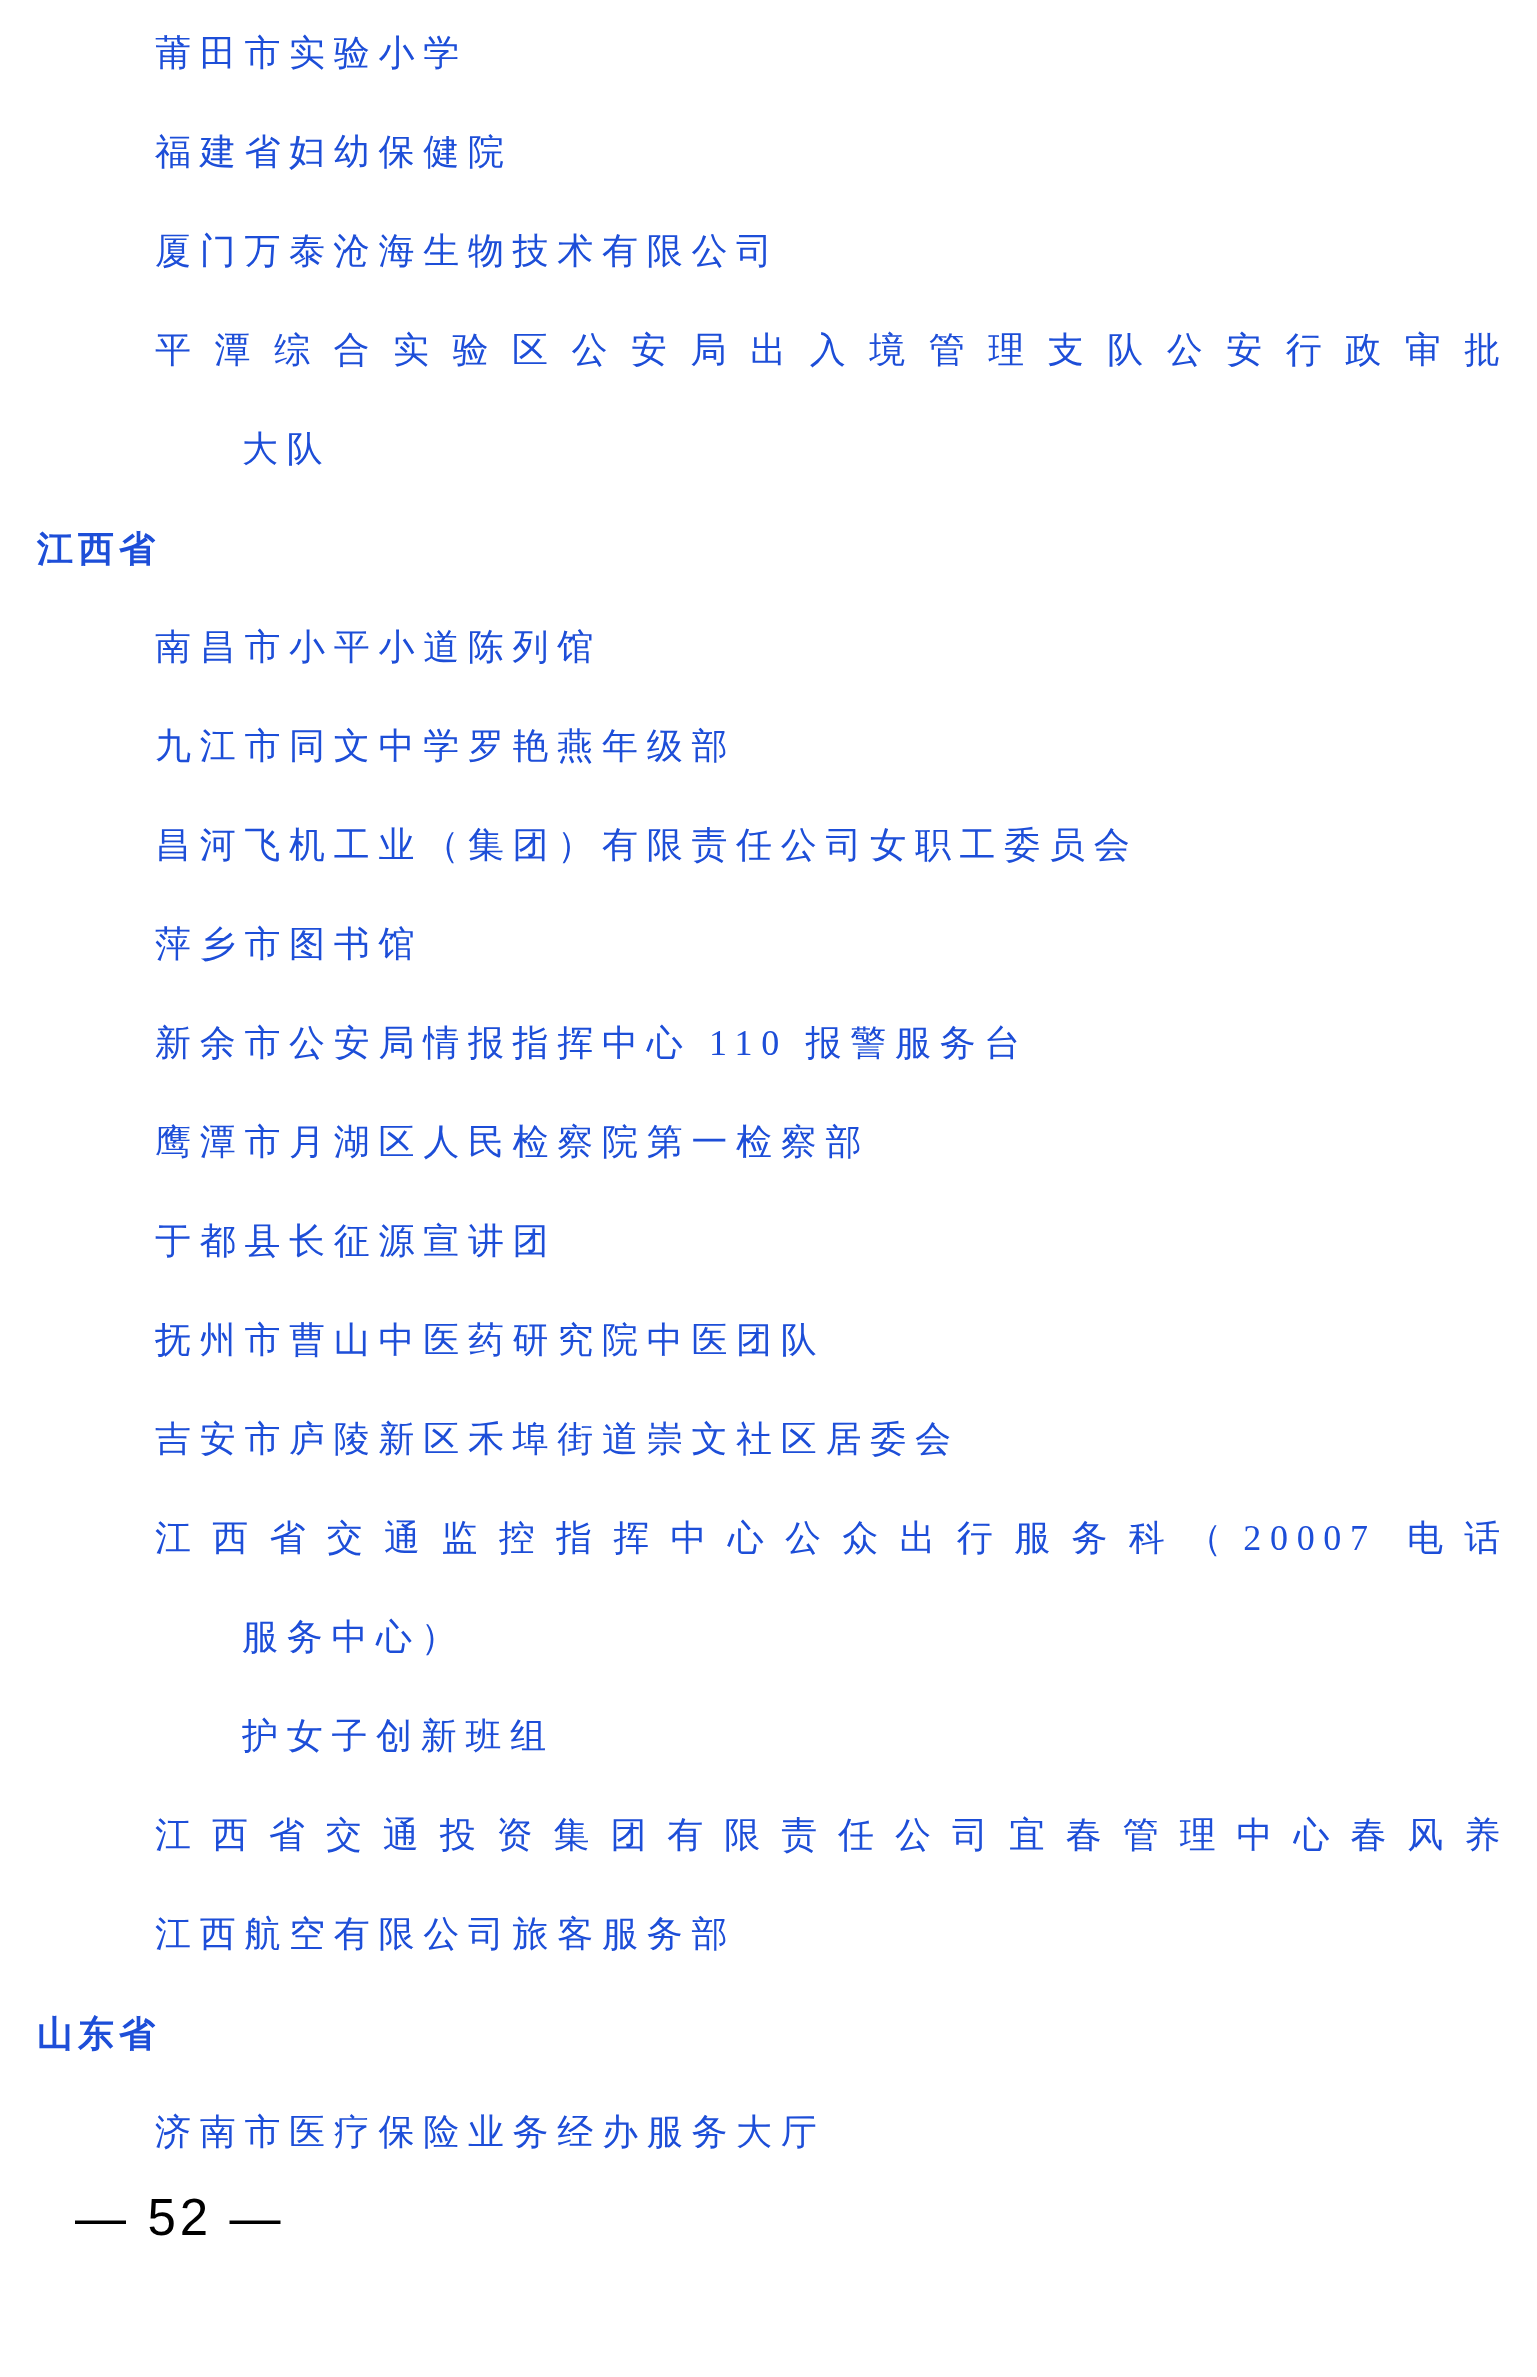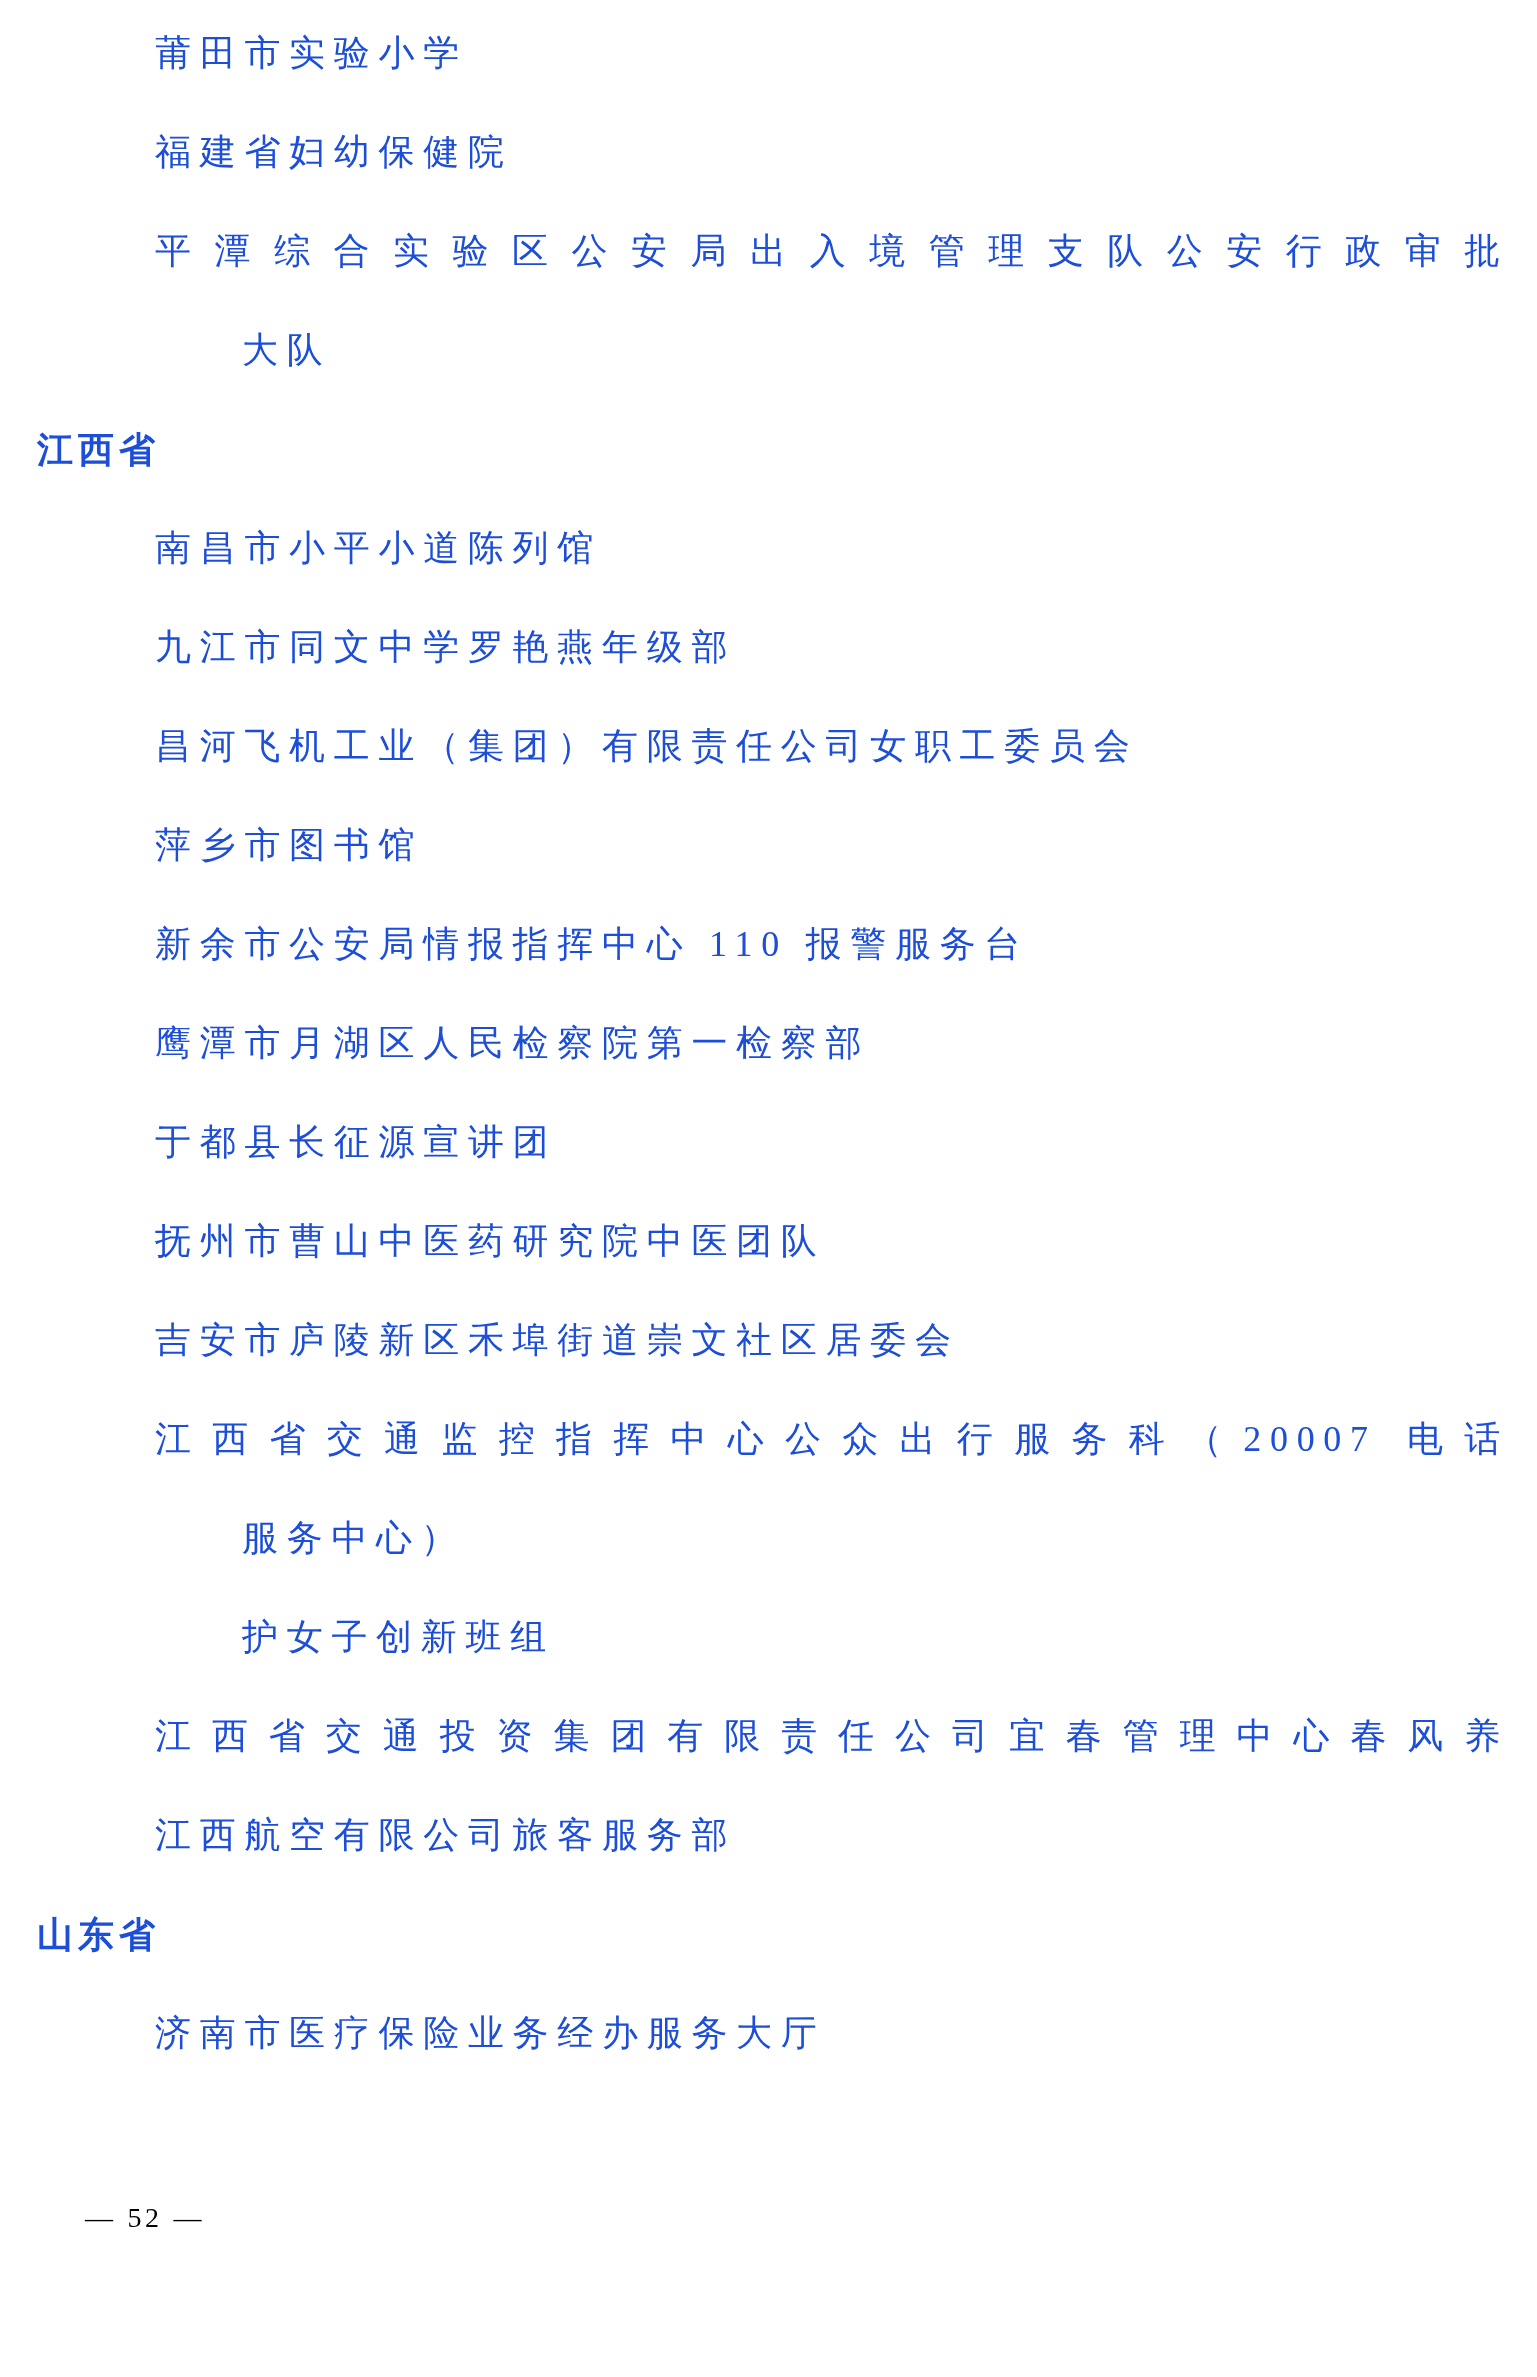--- a/index.html
+++ b/index.html
@@ -48,37 +48,38 @@
   }
   
   .line.fill {
     text-align: justify;
     text-align-last: justify;
     white-space: normal;
   }
   .pagenum {
     position: absolute;
     top: 2192px;
-    left: 85px;
+    left: 75px;
     height: 52px;
     line-height: 52px;
-    font-size: 28px;
+    font-size: 51px;
     letter-spacing: 3.7px;
     white-space: pre;
     color: #000000;
-    font-family: Liberation Serif, serif;
+    font-family: Liberation Sans, sans-serif;
   }
 </style>
 </head>
 <body>
 
 <div class="page">
   <div class="doc-body">
       <div class="line item">莆田市实验小学</div>
       <div class="line item">福建省妇幼保健院</div>
+      <div class="line item">厦门万泰沧海生物技术有限公司</div>
       <div class="line item fill">平潭综合实验区公安局出入境管理支队公安行政审批</div>
       <div class="line continuation">大队</div>
       <div class="line header">江西省</div>
       <div class="line item">南昌市小平小道陈列馆</div>
       <div class="line item">九江市同文中学罗艳燕年级部</div>
       <div class="line item">昌河飞机工业（集团）有限责任公司女职工委员会</div>
       <div class="line item">萍乡市图书馆</div>
       <div class="line item">新余市公安局情报指挥中心 110 报警服务台</div>
       <div class="line item">鹰潭市月湖区人民检察院第一检察部</div>
       <div class="line item">于都县长征源宣讲团</div>

